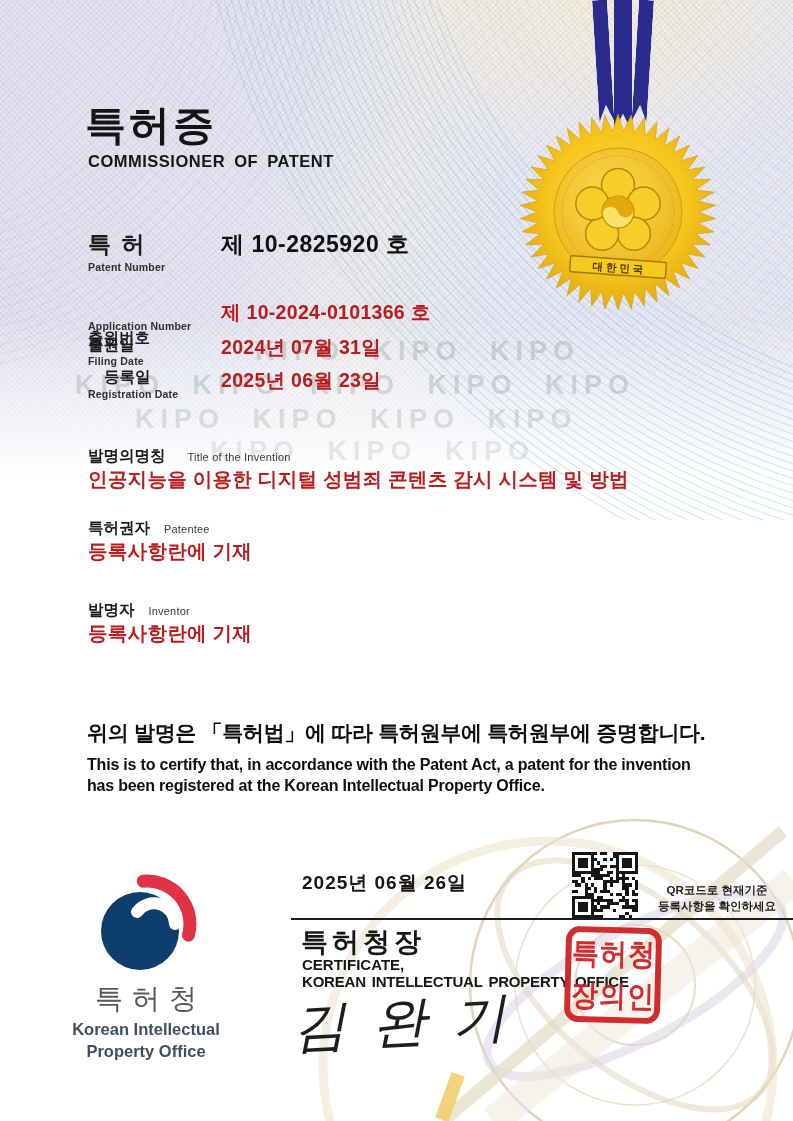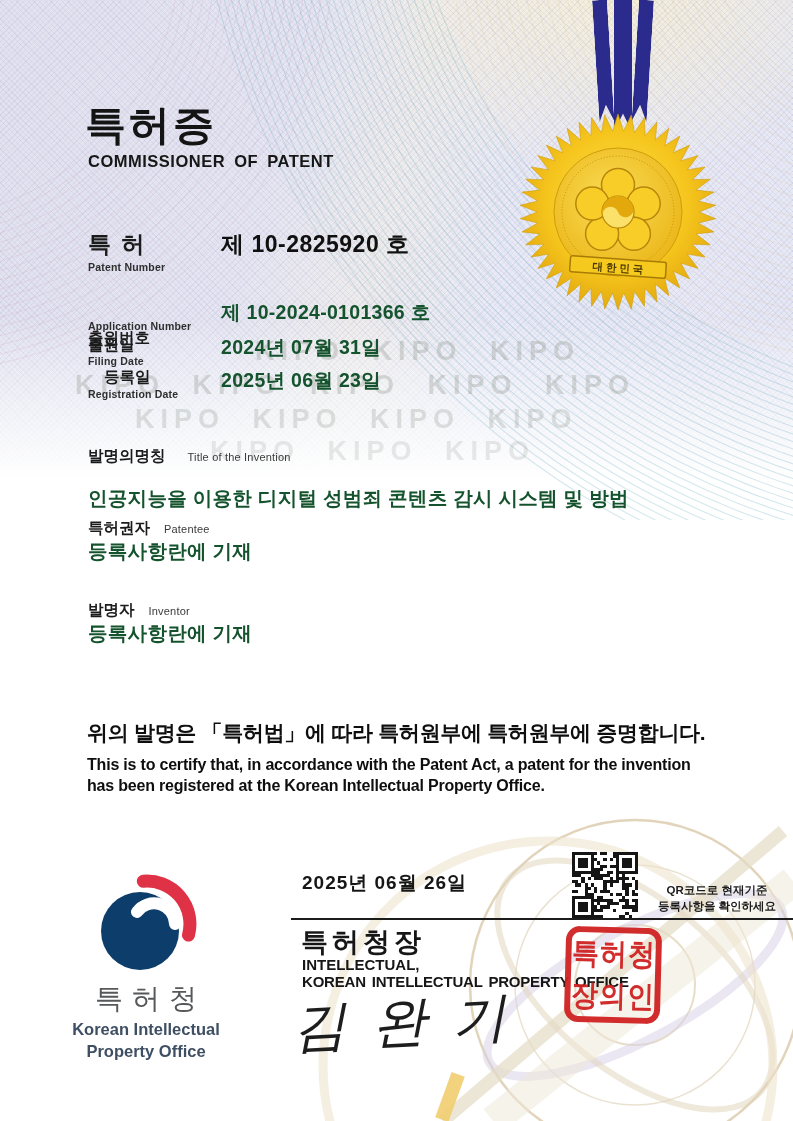--- a/index.html
+++ b/index.html
@@ -40,21 +40,21 @@
   
   .abs{position:absolute;white-space:nowrap;z-index:5;}
   .title-kr{left:85px;top:98px;font-size:41px;font-weight:800;letter-spacing:3px;color:#141414;}
   .title-en{left:88px;top:152px;font-size:16.5px;font-weight:700;letter-spacing:.5px;word-spacing:4px;}
 
   .lab-lg{font-size:23px;font-weight:700;letter-spacing:2px;color:#1b1b1b;}
   .lab-md{font-size:15.5px;font-weight:700;color:#1b1b1b;}
   .lab-en{font-size:10.5px;font-weight:700;color:#2e2e2e;letter-spacing:.2px;}
   .lab-en-inline{font-size:11px;font-weight:500;color:#3a3a3a;margin-left:22px;letter-spacing:.2px;}
   .val-lg{font-size:23px;font-weight:700;color:#101010;letter-spacing:.5px;}
-  .val-md{font-size:19.5px;font-weight:700;color:#14532d;letter-spacing:.3px;}
+  .val-md{font-size:19.5px;font-weight:700;color:#b91c1c;letter-spacing:.3px;}
   .baseline-row{display:flex;align-items:baseline;}
 
   .stmt-kr{left:87px;top:719px;font-size:21px;font-weight:800;letter-spacing:-.3px;color:#0e0e0e;}
   .stmt-en{left:87px;top:754px;font-size:16px;font-weight:700;line-height:21px;letter-spacing:-.2px;color:#0e0e0e;}
 
   .issue-date{left:302px;top:870px;font-size:19px;font-weight:600;letter-spacing:1px;}
   .qr{position:absolute;left:572px;top:852px;width:66px;height:66px;z-index:5;background:#ffffff;
       display:grid;grid-template-columns:repeat(21,1fr);grid-template-rows:repeat(21,1fr);}
   .qr i{display:block;background:#151515;}
   .qr-caption{left:650px;top:882px;width:134px;font-size:11.5px;font-weight:700;line-height:16px;
@@ -241,21 +241,21 @@
   <div class="abs val-md" style="left:221px;top:334px;">2024년 07월 31일</div>
 
   <div class="abs lab-md" style="left:104px;top:367px;">등록일</div>
   <div class="abs lab-en" style="left:88px;top:388px;">Registration Date</div>
   <div class="abs val-md" style="left:221px;top:367px;">2025년 06월 23일</div>
 
   <div class="abs baseline-row" style="left:88px;top:446px;">
     <span class="lab-md">발명의명칭</span>
     <span class="lab-en-inline">Title of the Invention</span>
   </div>
-  <div class="abs val-md" style="left:88px;top:466px;margin-top:19px;">인공지능을 이용한 디지털 성범죄 콘텐츠 감시 시스템 및 방법</div>
+  <div class="abs val-md" style="left:88px;top:466px;">인공지능을 이용한 디지털 성범죄 콘텐츠 감시 시스템 및 방법</div>
 
   <div class="abs baseline-row" style="left:88px;top:518px;">
     <span class="lab-md">특허권자</span>
     <span class="lab-en-inline" style="margin-left:14px;">Patentee</span>
   </div>
   <div class="abs val-md" style="left:88px;top:538px;">등록사항란에 기재</div>
 
   <div class="abs baseline-row" style="left:88px;top:600px;">
     <span class="lab-md">발명자</span>
     <span class="lab-en-inline" style="margin-left:14px;">Inventor</span>
@@ -712,21 +712,21 @@
       <i style="background: transparent;"></i>
       <i style="background: transparent;"></i>
     </div>
   <div class="abs qr-caption">
     <div>QR코드로 현재기준</div>
     <div>등록사항을 확인하세요</div>
   </div>
 
   <div class="rule"></div>
   <div class="abs comm-kr">특허청장</div>
-  <div class="abs comm-en1">INTELLECTUAL,</div>
+  <div class="abs comm-en1">CERTIFICATE,</div>
   <div class="abs comm-en2">KOREAN INTELLECTUAL PROPERTY OFFICE</div>
   <div class="abs signature">김완기</div>
 
   <div class="seal">
     <span>특</span>
     <span>허</span>
     <span>청</span>
     <span>장</span>
     <span>의</span>
     <span>인</span>

